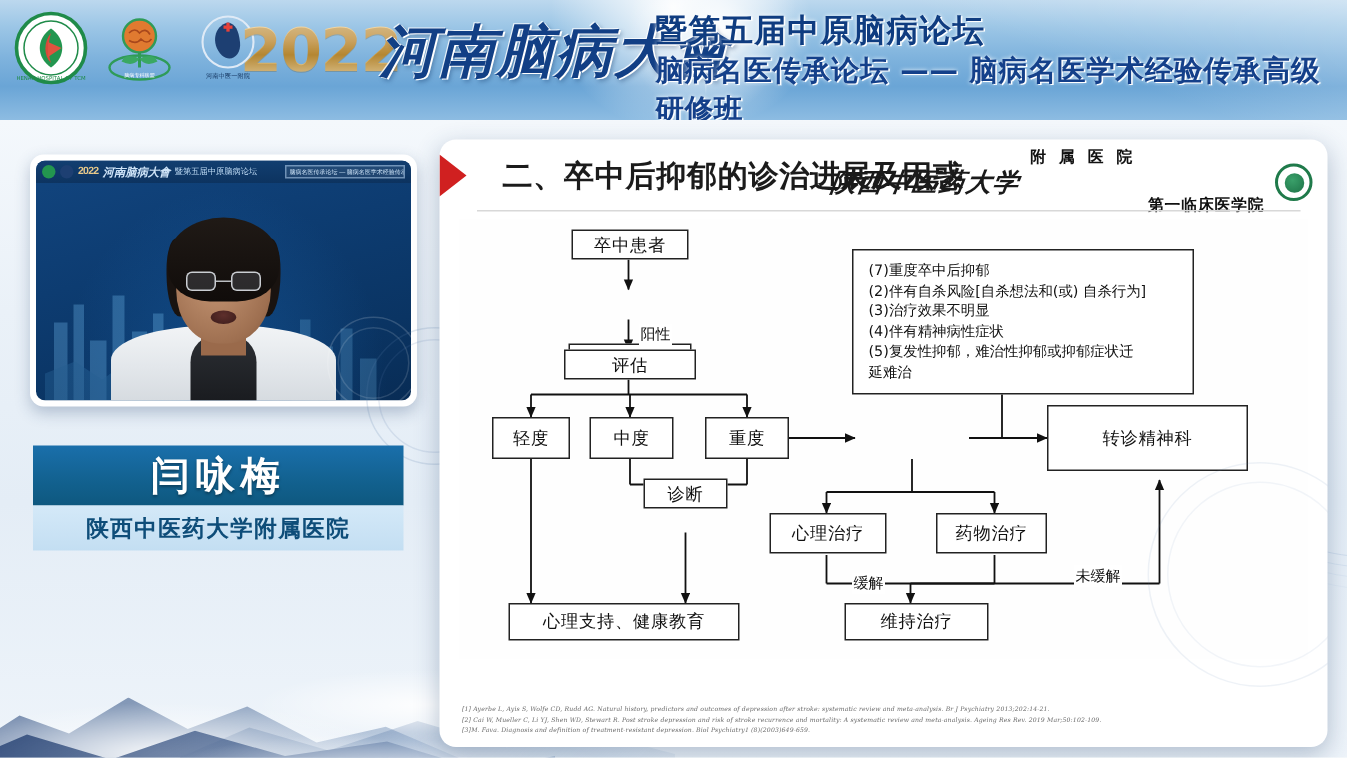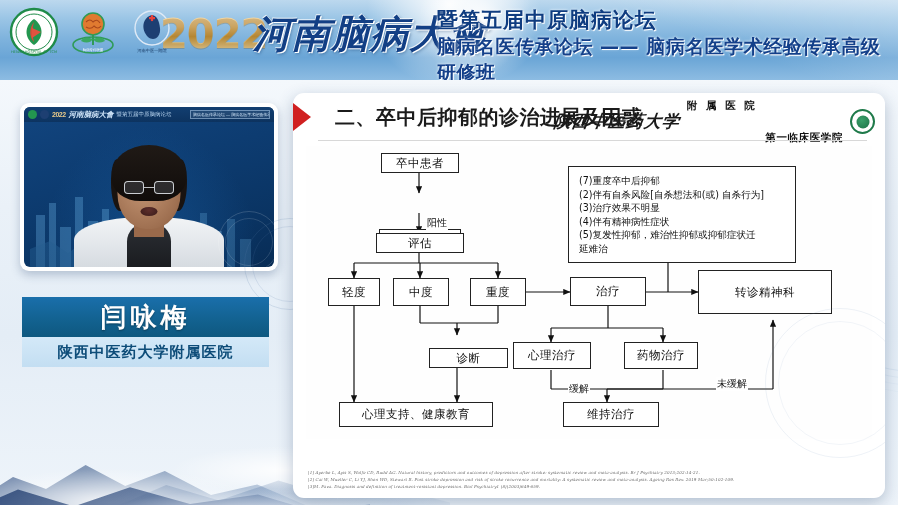--- a/index.html
+++ b/index.html
@@ -465,23 +465,22 @@
       </svg>
 
       <div class="nd" style="left:75px;  top:7px;   width:78px; height:20px;">卒中患者</div>
       <div class="nd" style="left:73px;  top:47px;  width:82px; height:20px;margin-top:36px;">抑郁筛查</div>
       <div class="nd" style="left:70px;  top:87px;  width:88px; height:20px;">评估</div>
 
       <div class="nd" style="left:22px;  top:132px; width:52px; height:28px;">轻度</div>
       <div class="nd" style="left:87px;  top:132px; width:56px; height:28px;">中度</div>
       <div class="nd" style="left:164px; top:132px; width:56px; height:28px;">重度</div>
 
-      <div class="nd" style="left:123px; top:202px; width:79px; height:20px;">诊断</div>
-
-      <div class="nd" style="left:264px; top:131px; width:76px; height:29px;">治疗</div>
+      <div class="nd" style="left:123px; top:173px; width:56px; height:20px;">诊断</div>
+
       <div class="nd" style="left:392px; top:124px; width:134px; height:44px;">转诊精神科</div>
 
       <div class="nd" style="left:207px; top:196px; width:78px; height:27px;">心理治疗</div>
       <div class="nd" style="left:318px; top:196px; width:74px; height:27px;">药物治疗</div>
 
       <div class="nd" style="left:33px;  top:256px; width:154px; height:25px;">心理支持、健康教育</div>
       <div class="nd" style="left:257px; top:256px; width:96px; height:25px;">维持治疗</div>
 
       <div class="crit" style="left:262px; top:20px; width:228px;">
         <div>(7)重度卒中后抑郁</div>

